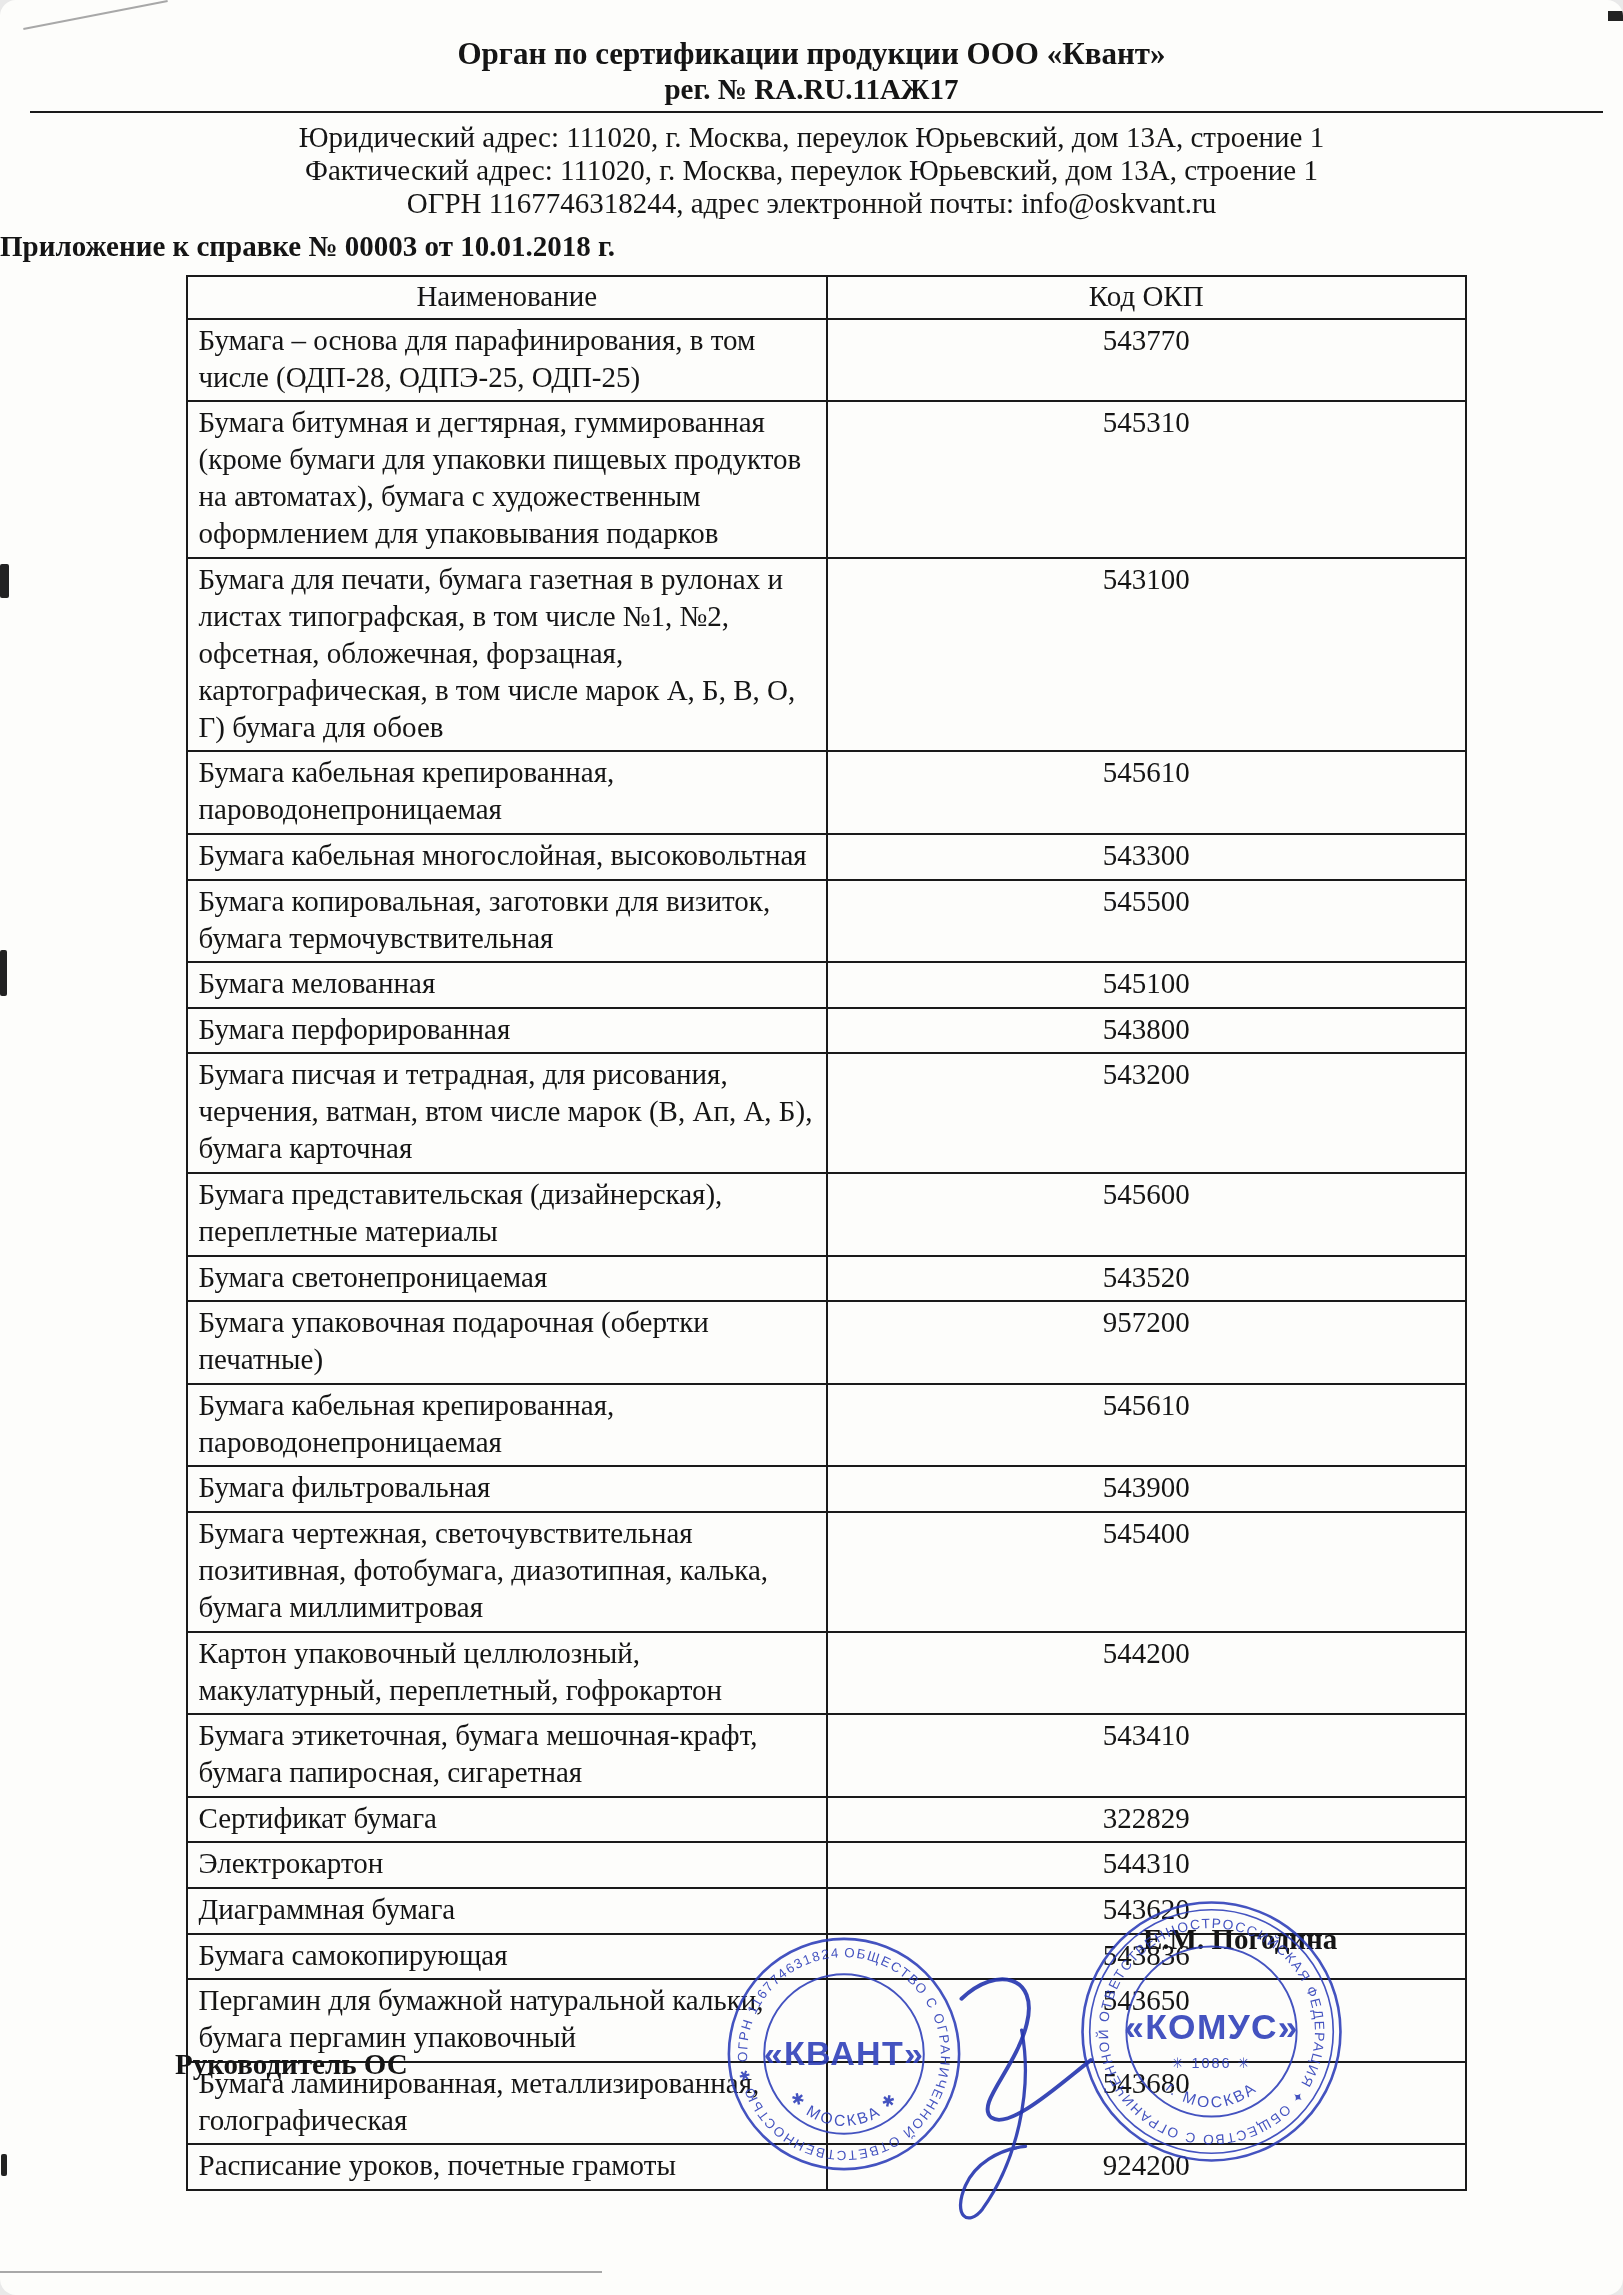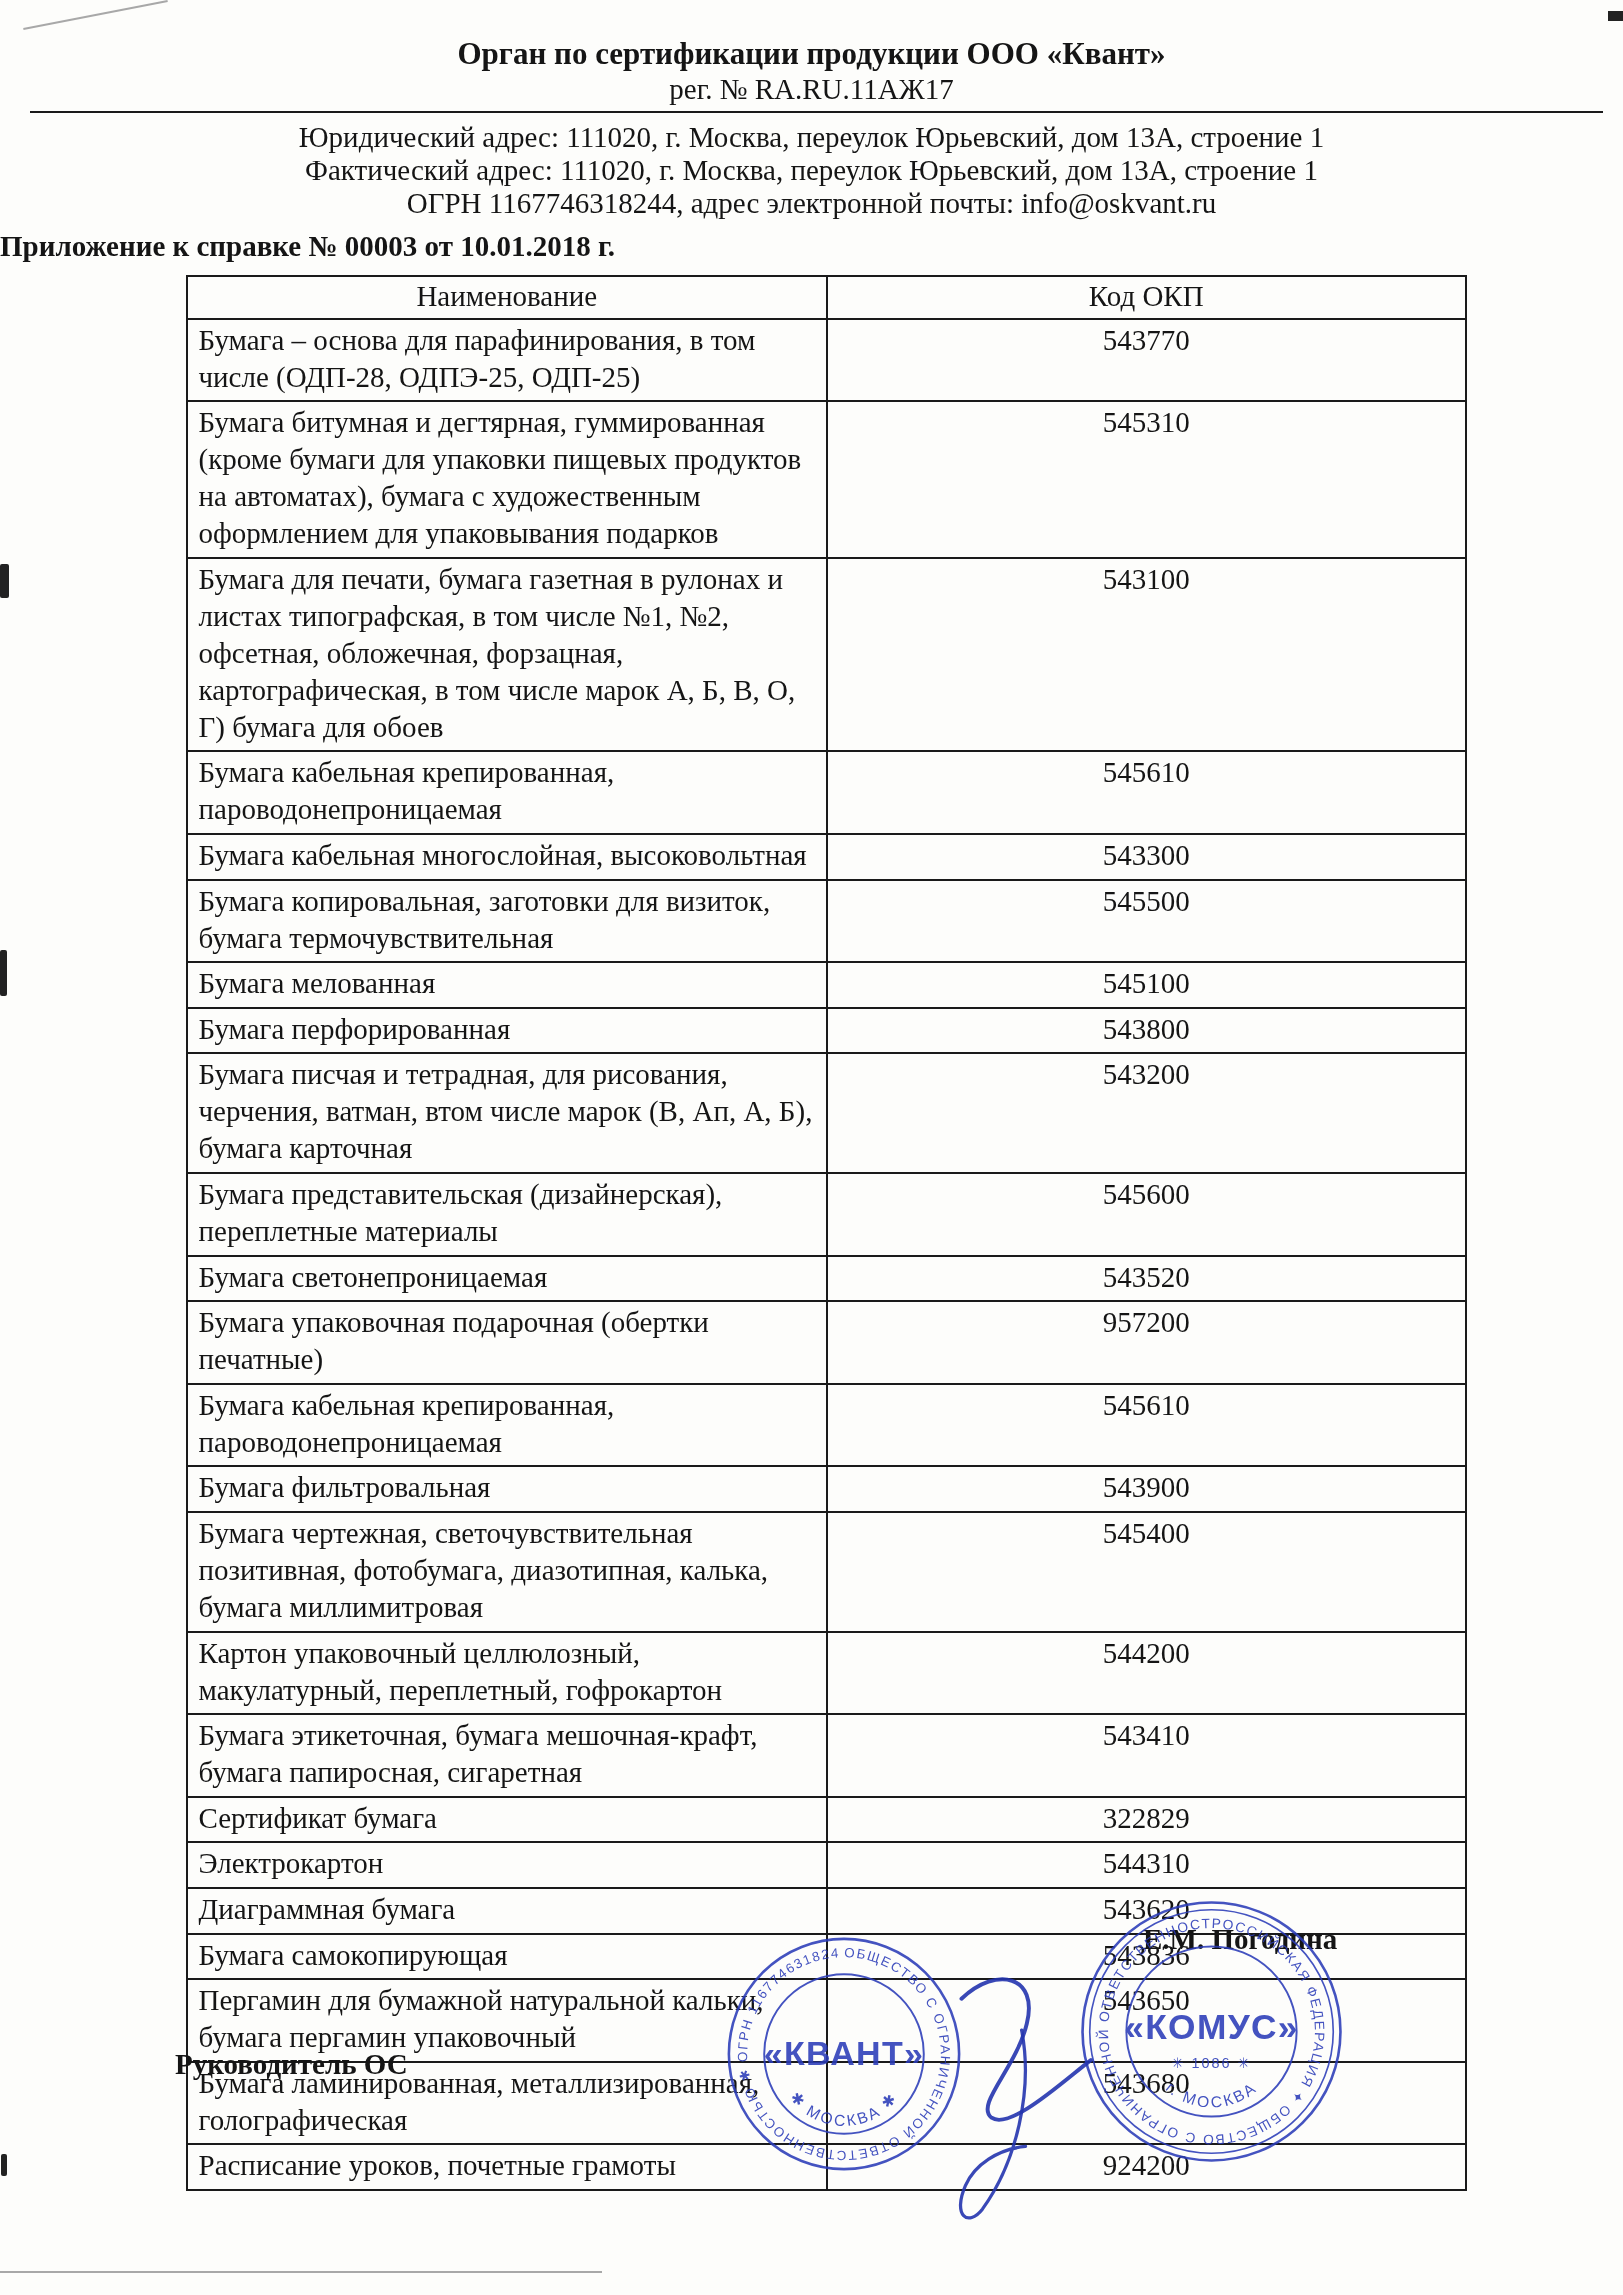--- a/index.html
+++ b/index.html
@@ -4,25 +4,26 @@
 <style>
   * { margin:0; padding:0; box-sizing:border-box; }
   html, body { background:#e9e9e9; }
   .page {
     position:relative;
     width:1623px; height:2295px;
     background:#fdfdfb;
     font-family:"Liberation Serif", serif;
     color:#151515;
     overflow:hidden;
+    border-radius:16px;
   }
   
   .header { padding-top:35px; text-align:center; }
   .title-1 { font-size:31px; font-weight:bold; line-height:37px; }
-  .title-2 { font-size:29px; font-weight:normal; line-height:35px; }
+  .title-2 { font-size:29px; font-weight:bold; line-height:35px; }
   .head-rule { margin:3.9px 19.6px 7.9px 30px; border-top:2.6px solid #1a1a1a; }
   .addr { font-size:29px; line-height:33px; }
   .annex { margin:9.2px 156px 0 0; text-align:left; font-size:29px; font-weight:bold; line-height:34px; }
 
   
   table.okp {
     border-collapse:collapse;
     margin:11.8px 0 0 186px;
     width:1281px;
     table-layout:fixed;

